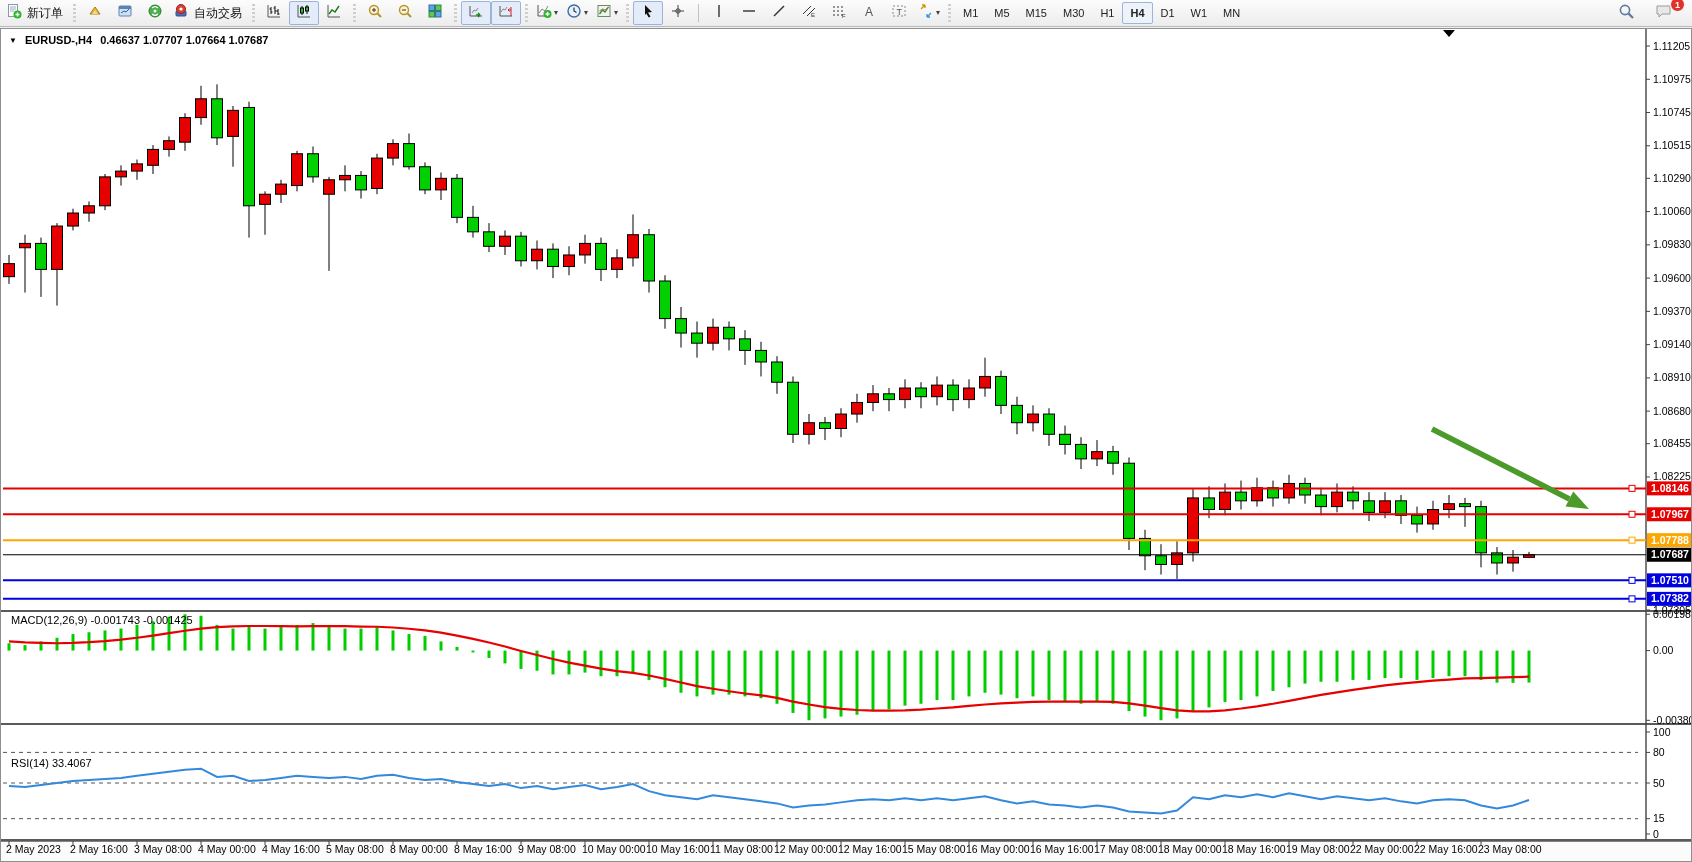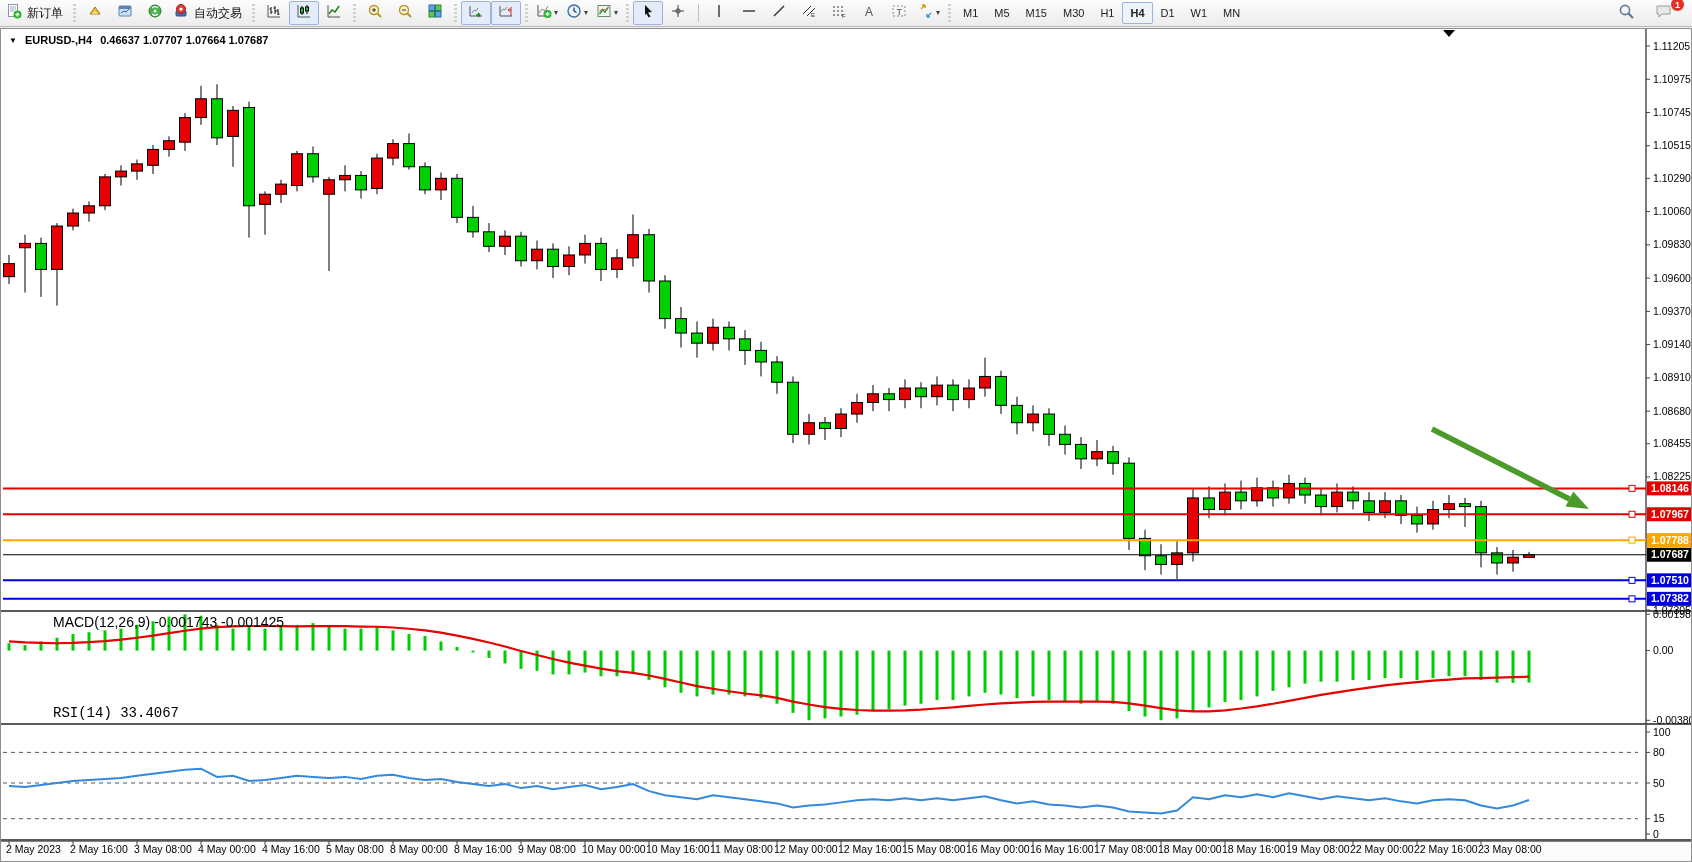--- a/index.html
+++ b/index.html
@@ -42,24 +42,24 @@
     position:absolute;top:28px;left:0;width:1692px;height:834px;
     background:#fff;border:1px solid #8f8f8f;box-sizing:border-box;
   }
   #chart-svg{position:absolute;top:0;left:0;}
   .chart-title{
     position:absolute;top:5px;left:8px;font-size:11px;font-weight:bold;color:#000;
     display:flex;gap:8px;align-items:center;z-index:3;background:transparent;
   }
   .chart-title .tri{font-size:8px;font-weight:normal;}
   .panel-label{
-    position:absolute;left:10px;font-size:14px;color:#000;z-index:3;margin-left:42px;
+    position:absolute;left:10px;font-size:11px;color:#000;z-index:3;
   }
   .macd-label{top:585px;}
-  .rsi-label{top:676px;font-family:Liberation Mono, monospace;}
+  .rsi-label{top:728px;}
 </style>
 </head>
 <body>
 
 <div class="toolbar">
   <div class="tbtn">
     <span><svg width="16" height="16">
           <rect x="2.5" y="1.5" width="9" height="12" fill="#fff" stroke="#8a98a8"></rect>
           <path d="M4 4h6M4 6h6M4 8h4" stroke="#9ab" stroke-width="1"></path>
           <circle cx="11.5" cy="11.5" r="4" fill="#2db52d"></circle>

